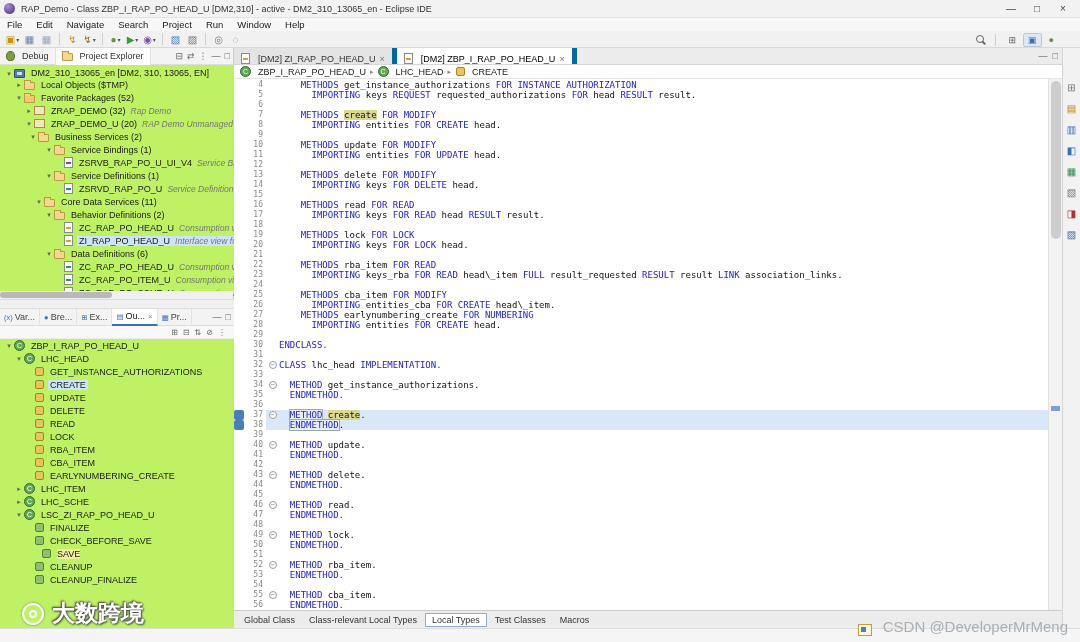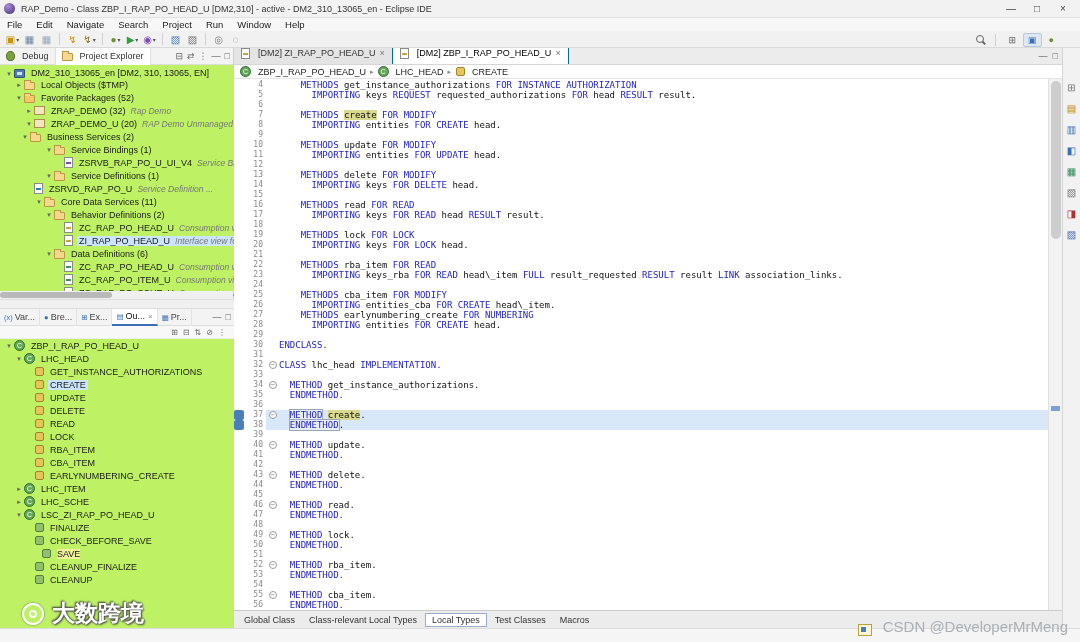--- a/index.html
+++ b/index.html
@@ -73,21 +73,21 @@
   .bl-tab { display:flex; align-items:center; gap:2px; height:17px; padding:0 4px; border-right:1px solid #e2e2e2; color:#444; white-space:nowrap; }
   .bl-tab.active { background:#fff; border-bottom:2px solid #3b6fb5; color:#111; }
   .bl-tab .glyph { font-size:7.5px; color:#3b6fb5; }
   .bl-close { color:#888; font-size:8px; margin-left:1px; }
   .o-toolbar { position:absolute; left:0; top:278px; width:234px; height:13px; background:#f8f8f8; border-bottom:1px solid #ececec; display:flex; align-items:center; justify-content:flex-end; gap:5px; padding-right:8px; font-size:8px; color:#666; }
   .outline-tree { position:absolute; left:0; top:291px; width:234px; height:247px; overflow:hidden; font-size:9px; }
 
   
   .editor { position:absolute; left:234px; top:48px; width:828px; height:580px; background:#fff; }
   .editor-tabs { position:absolute; left:0; top:0; width:828px; height:17px; background:#ececec; border-bottom:1px solid #d6d6d6; display:flex; align-items:stretch; font-size:9px; }
-  .etab { display:flex; align-items:flex-start; gap:4px; padding:0 7px; border-right:1px solid #0369a1; background:#e4e4e4; color:#333; white-space:nowrap; }
+  .etab { display:flex; align-items:flex-end; gap:4px; padding:0 7px; border-right:5px solid #0369a1; background:#e4e4e4; color:#333; white-space:nowrap; }
   .etab.active { background:#fff; color:#000; }
   .etab-close { color:#777; font-size:9px; }
   .etab-icons { margin-left:auto; display:flex; gap:5px; padding-right:4px; align-items:center; color:#666; font-size:9px; }
   .breadcrumb { position:absolute; left:0; top:17px; width:828px; height:14px; background:#fff; border-bottom:1px solid #e6e6e6; display:flex; align-items:center; gap:4px; padding-left:6px; font-size:9px; color:#222; }
   .bc-sep { color:#888; font-size:7px; }
   .bc-item { display:flex; align-items:center; gap:3px; }
 
   .code-area { position:absolute; left:0; top:31px; width:828px; height:531px; background:#fff; overflow:hidden; }
   .code-lines { position:absolute; left:0; top:1px; right:14px; }
   .code-line { display:flex; height:10px; line-height:10px; font-family:"DejaVu Sans Mono", monospace; font-size:9px; }
@@ -265,21 +265,21 @@
           </span>
         </div>
         <div class="tree-row" style="padding-left: 24px;">
           <span class="arrow">▾</span>
           <span class="ticon i-package"></span>
           <span class="lgrp">
             <span class="tlabel">ZRAP_DEMO_U (20)</span>
             <span class="tsuffix">RAP Demo Unmanaged</span>
           </span>
         </div>
-        <div class="tree-row" style="padding-left: 20px;">
+        <div class="tree-row" style="padding-left: 28px;">
           <span class="arrow">▾</span>
           <span class="ticon i-folder"></span>
           <span class="lgrp">
             <span class="tlabel">Business Services (2)</span>
           </span>
         </div>
         <div class="tree-row" style="padding-left: 44px;">
           <span class="arrow">▾</span>
           <span class="ticon i-folder"></span>
           <span class="lgrp">
@@ -294,21 +294,21 @@
             <span class="tsuffix">Service Bind...</span>
           </span>
         </div>
         <div class="tree-row" style="padding-left: 44px;">
           <span class="arrow">▾</span>
           <span class="ticon i-folder"></span>
           <span class="lgrp">
             <span class="tlabel">Service Definitions (1)</span>
           </span>
         </div>
-        <div class="tree-row" style="padding-left: 24px; text-align: center;">
+        <div class="tree-row" style="padding-left: 54px; text-align: center;">
           <span class="arrow"></span>
           <span class="ticon doc i-srvd"></span>
           <span class="lgrp">
             <span class="tlabel">ZSRVD_RAP_PO_U</span>
             <span class="tsuffix">Service Definition ...</span>
           </span>
         </div>
         <div class="tree-row" style="padding-left: 34px;">
           <span class="arrow">▾</span>
           <span class="ticon i-folder"></span>
@@ -529,28 +529,28 @@
           <span class="arrow"></span>
           <span class="ticon i-meth-g"></span>
           <span class="lgrp">
             <span class="tlabel">SAVE</span>
           </span>
         </div>
         <div class="tree-row" style="padding-left: 24px;">
           <span class="arrow"></span>
           <span class="ticon i-meth-g"></span>
           <span class="lgrp">
+            <span class="tlabel">CLEANUP</span>
+          </span>
+        </div>
+        <div class="tree-row" style="padding-left: 24px;">
+          <span class="arrow"></span>
+          <span class="ticon i-meth-g"></span>
+          <span class="lgrp">
             <span class="tlabel">CLEANUP_FINALIZE</span>
-          </span>
-        </div>
-        <div class="tree-row" style="padding-left: 24px;">
-          <span class="arrow"></span>
-          <span class="ticon i-meth-g"></span>
-          <span class="lgrp">
-            <span class="tlabel">CLEANUP</span>
           </span>
         </div>
       </div>
   </div>
 
   <div class="editor">
     <div class="editor-tabs">
         <div class="etab">
           <span class="ticon doc i-bdef"></span>
           <span>[DM2] ZI_RAP_PO_HEAD_U</span>

